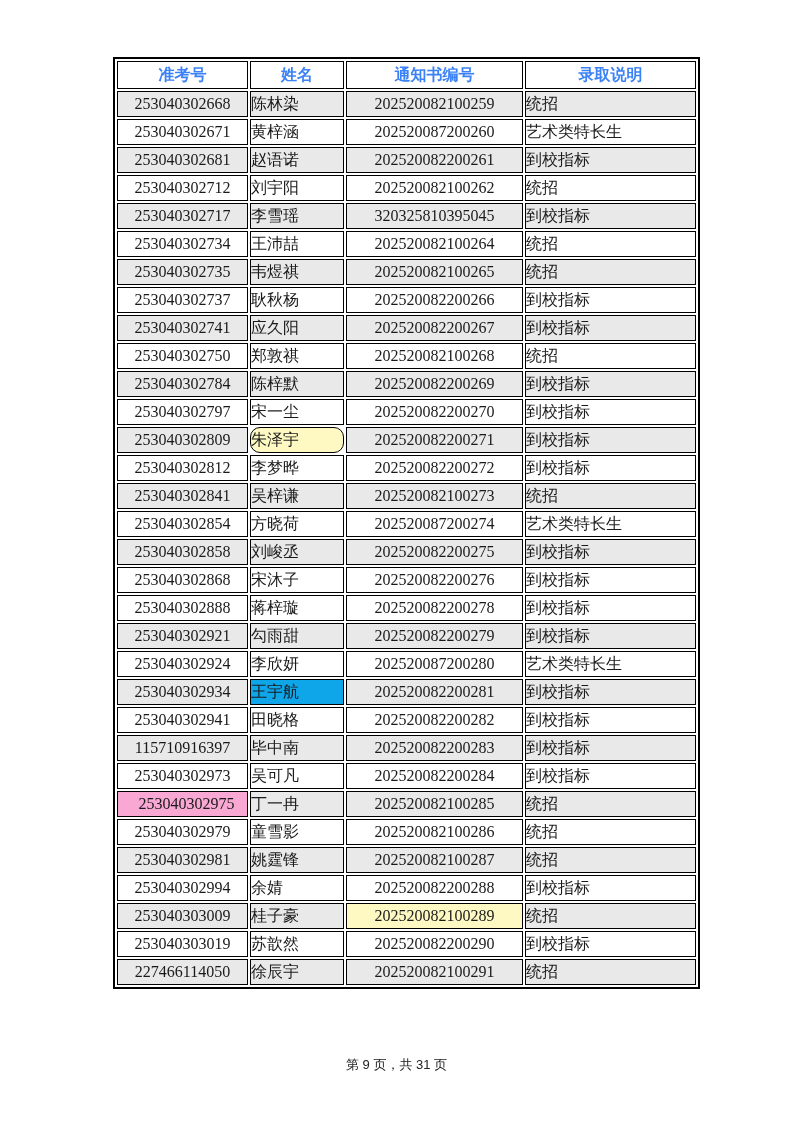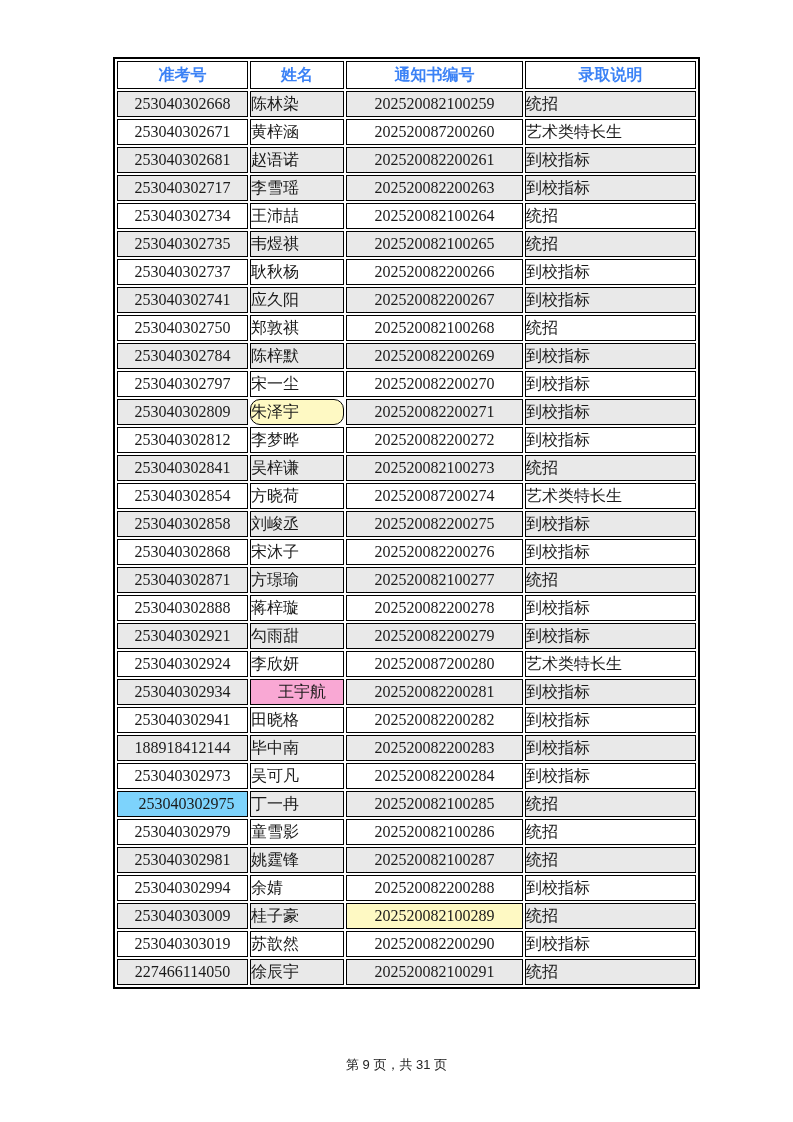--- a/index.html
+++ b/index.html
@@ -96,23 +96,29 @@
           <td class="num">202520087200260</td>
           <td class="type">艺术类特长生</td>
         </tr>
         <tr>
           <td class="num" style="background: rgb(233, 233, 233);">253040302681</td>
           <td class="name" style="background: rgb(233, 233, 233);">赵语诺</td>
           <td class="num" style="background: rgb(233, 233, 233);">202520082200261</td>
           <td class="type" style="background: rgb(233, 233, 233);">到校指标</td>
         </tr>
         <tr>
+          <td class="num">253040302712</td>
+          <td class="name">刘宇阳</td>
+          <td class="num">202520082100262</td>
+          <td class="type">统招</td>
+        </tr>
+        <tr>
           <td class="num" style="background: rgb(233, 233, 233);">253040302717</td>
           <td class="name" style="background: rgb(233, 233, 233);">李雪瑶</td>
-          <td class="num" style="background: rgb(233, 233, 233);">202520082200263</td>
+          <td class="num" style="background: rgb(233, 233, 233);">320325810395045</td>
           <td class="type" style="background: rgb(233, 233, 233);">到校指标</td>
         </tr>
         <tr>
           <td class="num">253040302734</td>
           <td class="name">王沛喆</td>
           <td class="num">202520082100264</td>
           <td class="type">统招</td>
         </tr>
         <tr>
           <td class="num" style="background: rgb(233, 233, 233);">253040302735</td>
@@ -180,69 +186,63 @@
           <td class="num" style="background: rgb(233, 233, 233);">202520082200275</td>
           <td class="type" style="background: rgb(233, 233, 233);">到校指标</td>
         </tr>
         <tr>
           <td class="num">253040302868</td>
           <td class="name">宋沐子</td>
           <td class="num">202520082200276</td>
           <td class="type">到校指标</td>
         </tr>
         <tr>
-          <td class="num" style="background: rgb(233, 233, 233);">253040302871</td>
-          <td class="name" style="background: rgb(233, 233, 233);">方璟瑜</td>
-          <td class="num" style="background: rgb(233, 233, 233);">202520082100277</td>
-          <td class="type" style="background: rgb(233, 233, 233);">统招</td>
-        </tr>
-        <tr>
           <td class="num">253040302888</td>
           <td class="name">蒋梓璇</td>
           <td class="num">202520082200278</td>
           <td class="type">到校指标</td>
         </tr>
         <tr>
           <td class="num" style="background: rgb(233, 233, 233); margin-top: 42px;">253040302921</td>
           <td class="name" style="background: rgb(233, 233, 233);">勾雨甜</td>
           <td class="num" style="background: rgb(233, 233, 233);">202520082200279</td>
           <td class="type" style="background: rgb(233, 233, 233);">到校指标</td>
         </tr>
         <tr>
           <td class="num">253040302924</td>
           <td class="name">李欣妍</td>
           <td class="num">202520087200280</td>
           <td class="type">艺术类特长生</td>
         </tr>
         <tr>
           <td class="num" style="background: rgb(233, 233, 233);">253040302934</td>
-          <td class="name" style="background: #f9a8d4; padding-left: 27px;">王宇航</td>
+          <td class="name" style="background: #0ea5e9;">王宇航</td>
           <td class="num" style="background: rgb(233, 233, 233);">202520082200281</td>
           <td class="type" style="background: rgb(233, 233, 233);">到校指标</td>
         </tr>
         <tr>
           <td class="num">253040302941</td>
           <td class="name">田晓格</td>
           <td class="num">202520082200282</td>
           <td class="type">到校指标</td>
         </tr>
         <tr>
-          <td class="num" style="background: rgb(233, 233, 233);">188918412144</td>
+          <td class="num" style="background: rgb(233, 233, 233);">115710916397</td>
           <td class="name" style="background: rgb(233, 233, 233);">毕中南</td>
           <td class="num" style="background: rgb(233, 233, 233);">202520082200283</td>
           <td class="type" style="background: rgb(233, 233, 233);">到校指标</td>
         </tr>
         <tr>
           <td class="num">253040302973</td>
           <td class="name">吴可凡</td>
           <td class="num">202520082200284</td>
           <td class="type">到校指标</td>
         </tr>
         <tr>
-          <td class="num" style="background: #7dd3fc; padding-left: 8px;">253040302975</td>
+          <td class="num" style="background: #f9a8d4; padding-left: 8px;">253040302975</td>
           <td class="name" style="background: rgb(233, 233, 233);">丁一冉</td>
           <td class="num" style="background: rgb(233, 233, 233);">202520082100285</td>
           <td class="type" style="background: rgb(233, 233, 233);">统招</td>
         </tr>
         <tr>
           <td class="num">253040302979</td>
           <td class="name">童雪影</td>
           <td class="num">202520082100286</td>
           <td class="type">统招</td>
         </tr>

